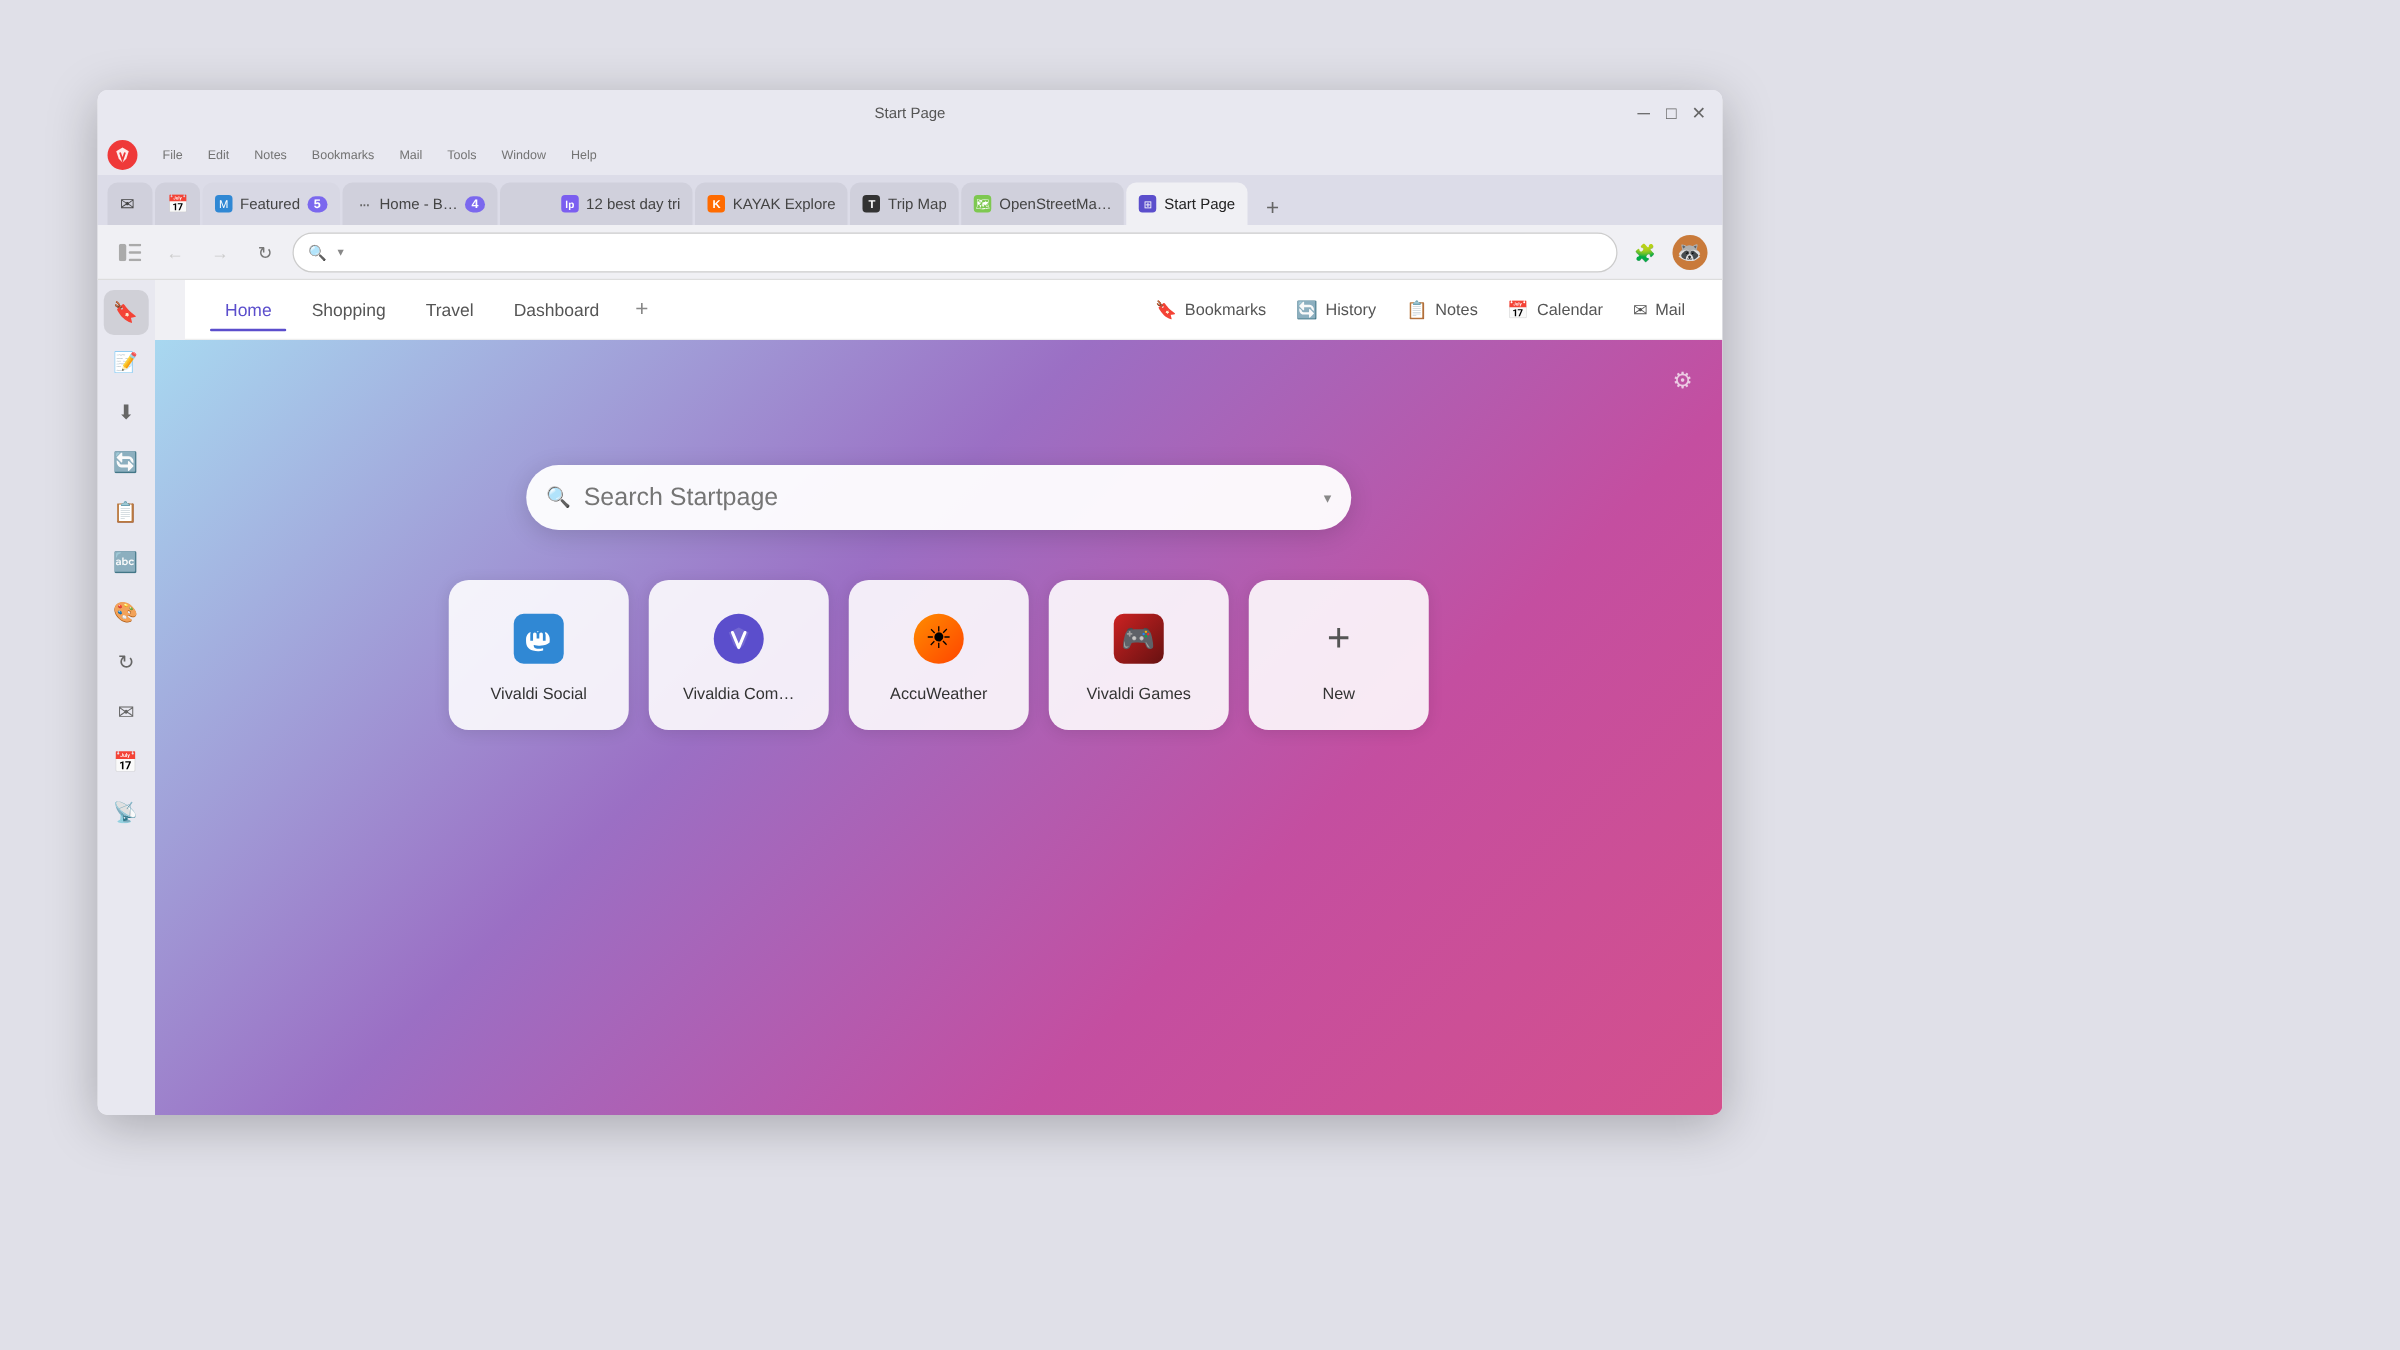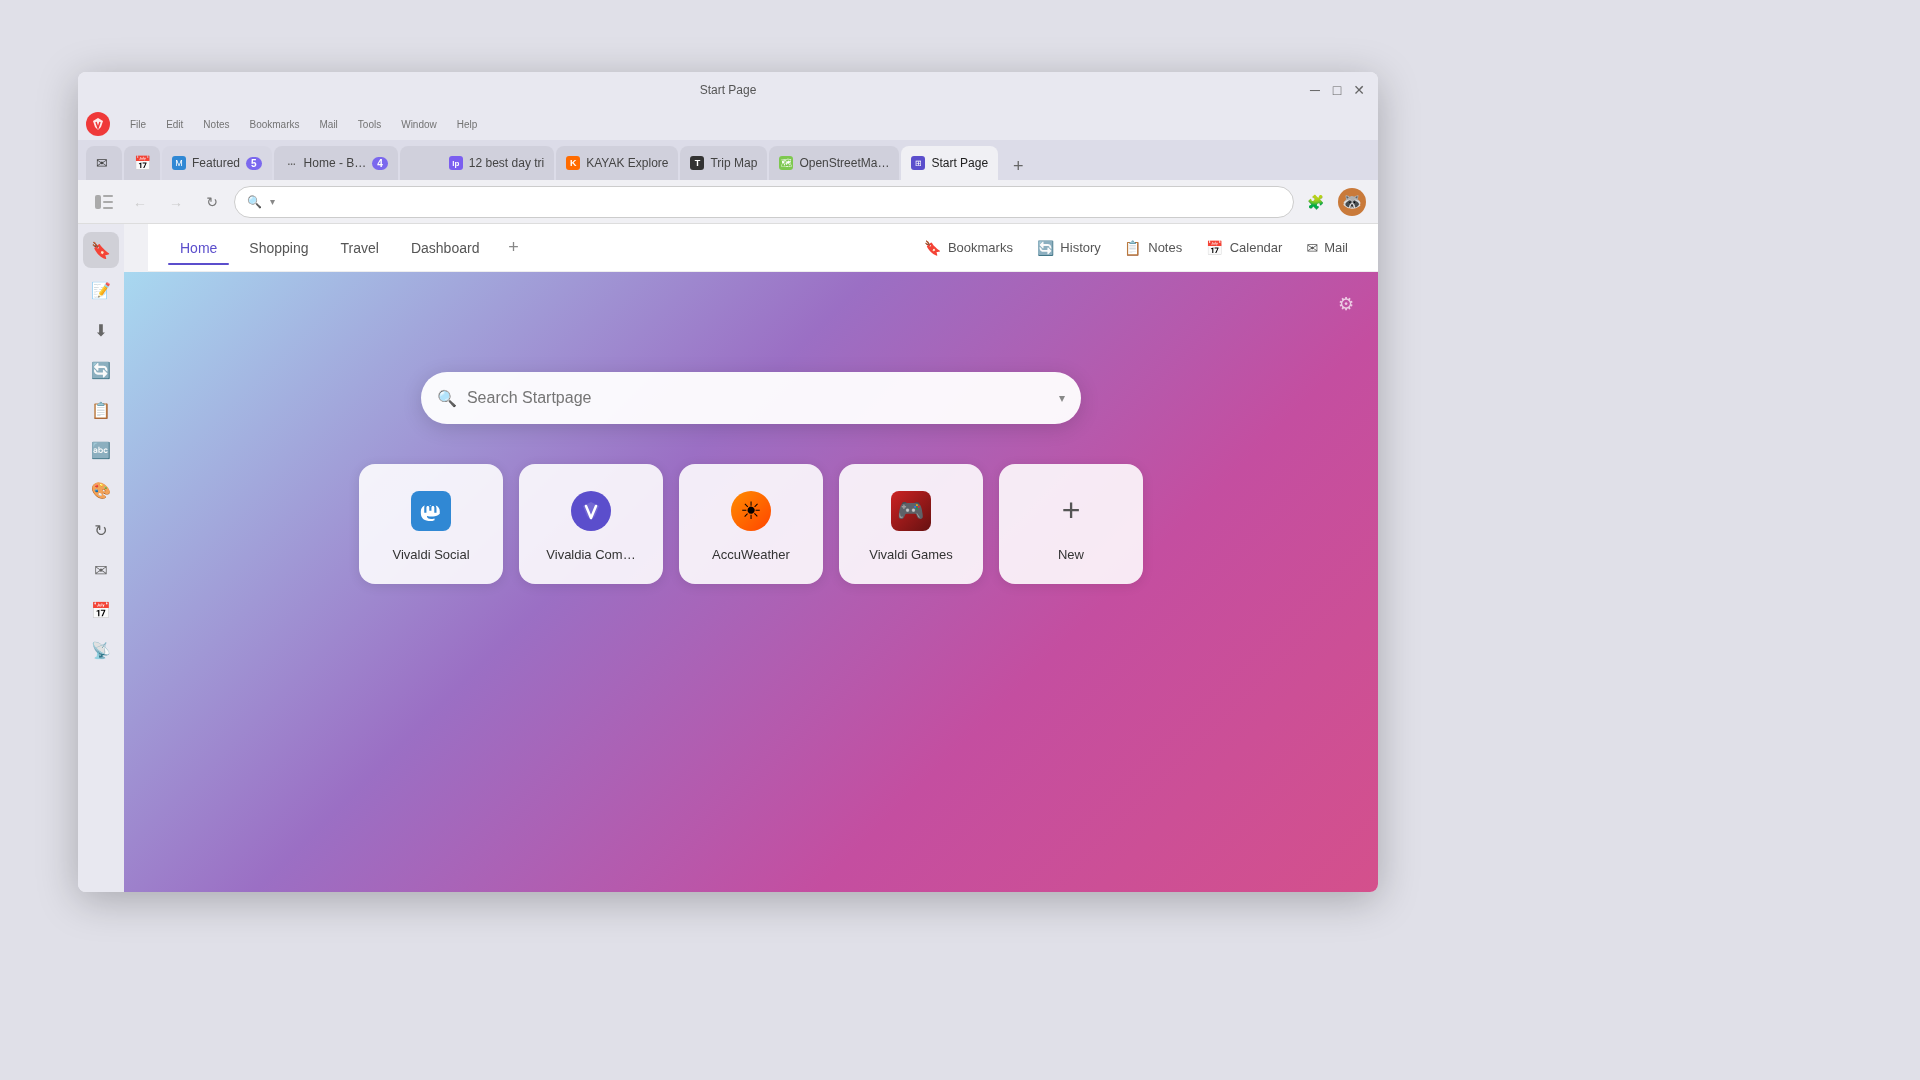--- a/index.html
+++ b/index.html
@@ -364,21 +364,21 @@
       align-items: center;
       padding: 0 16px;
       gap: 10px;
       box-shadow: 0 4px 20px rgba(0,0,0,0.15);
     }
     .search-icon { color: #888; font-size: 16px; }
     .search-input {
       flex: 1;
       border: none;
       background: transparent;
-      font-size: 16px;
+      font-size: 20px;
       color: #aaa;
       outline: none;
     }
     .search-dropdown { color: #888; font-size: 12px; }
 
     
     .speed-dial {
       margin-top: 40px;
       display: flex;
       gap: 16px;

